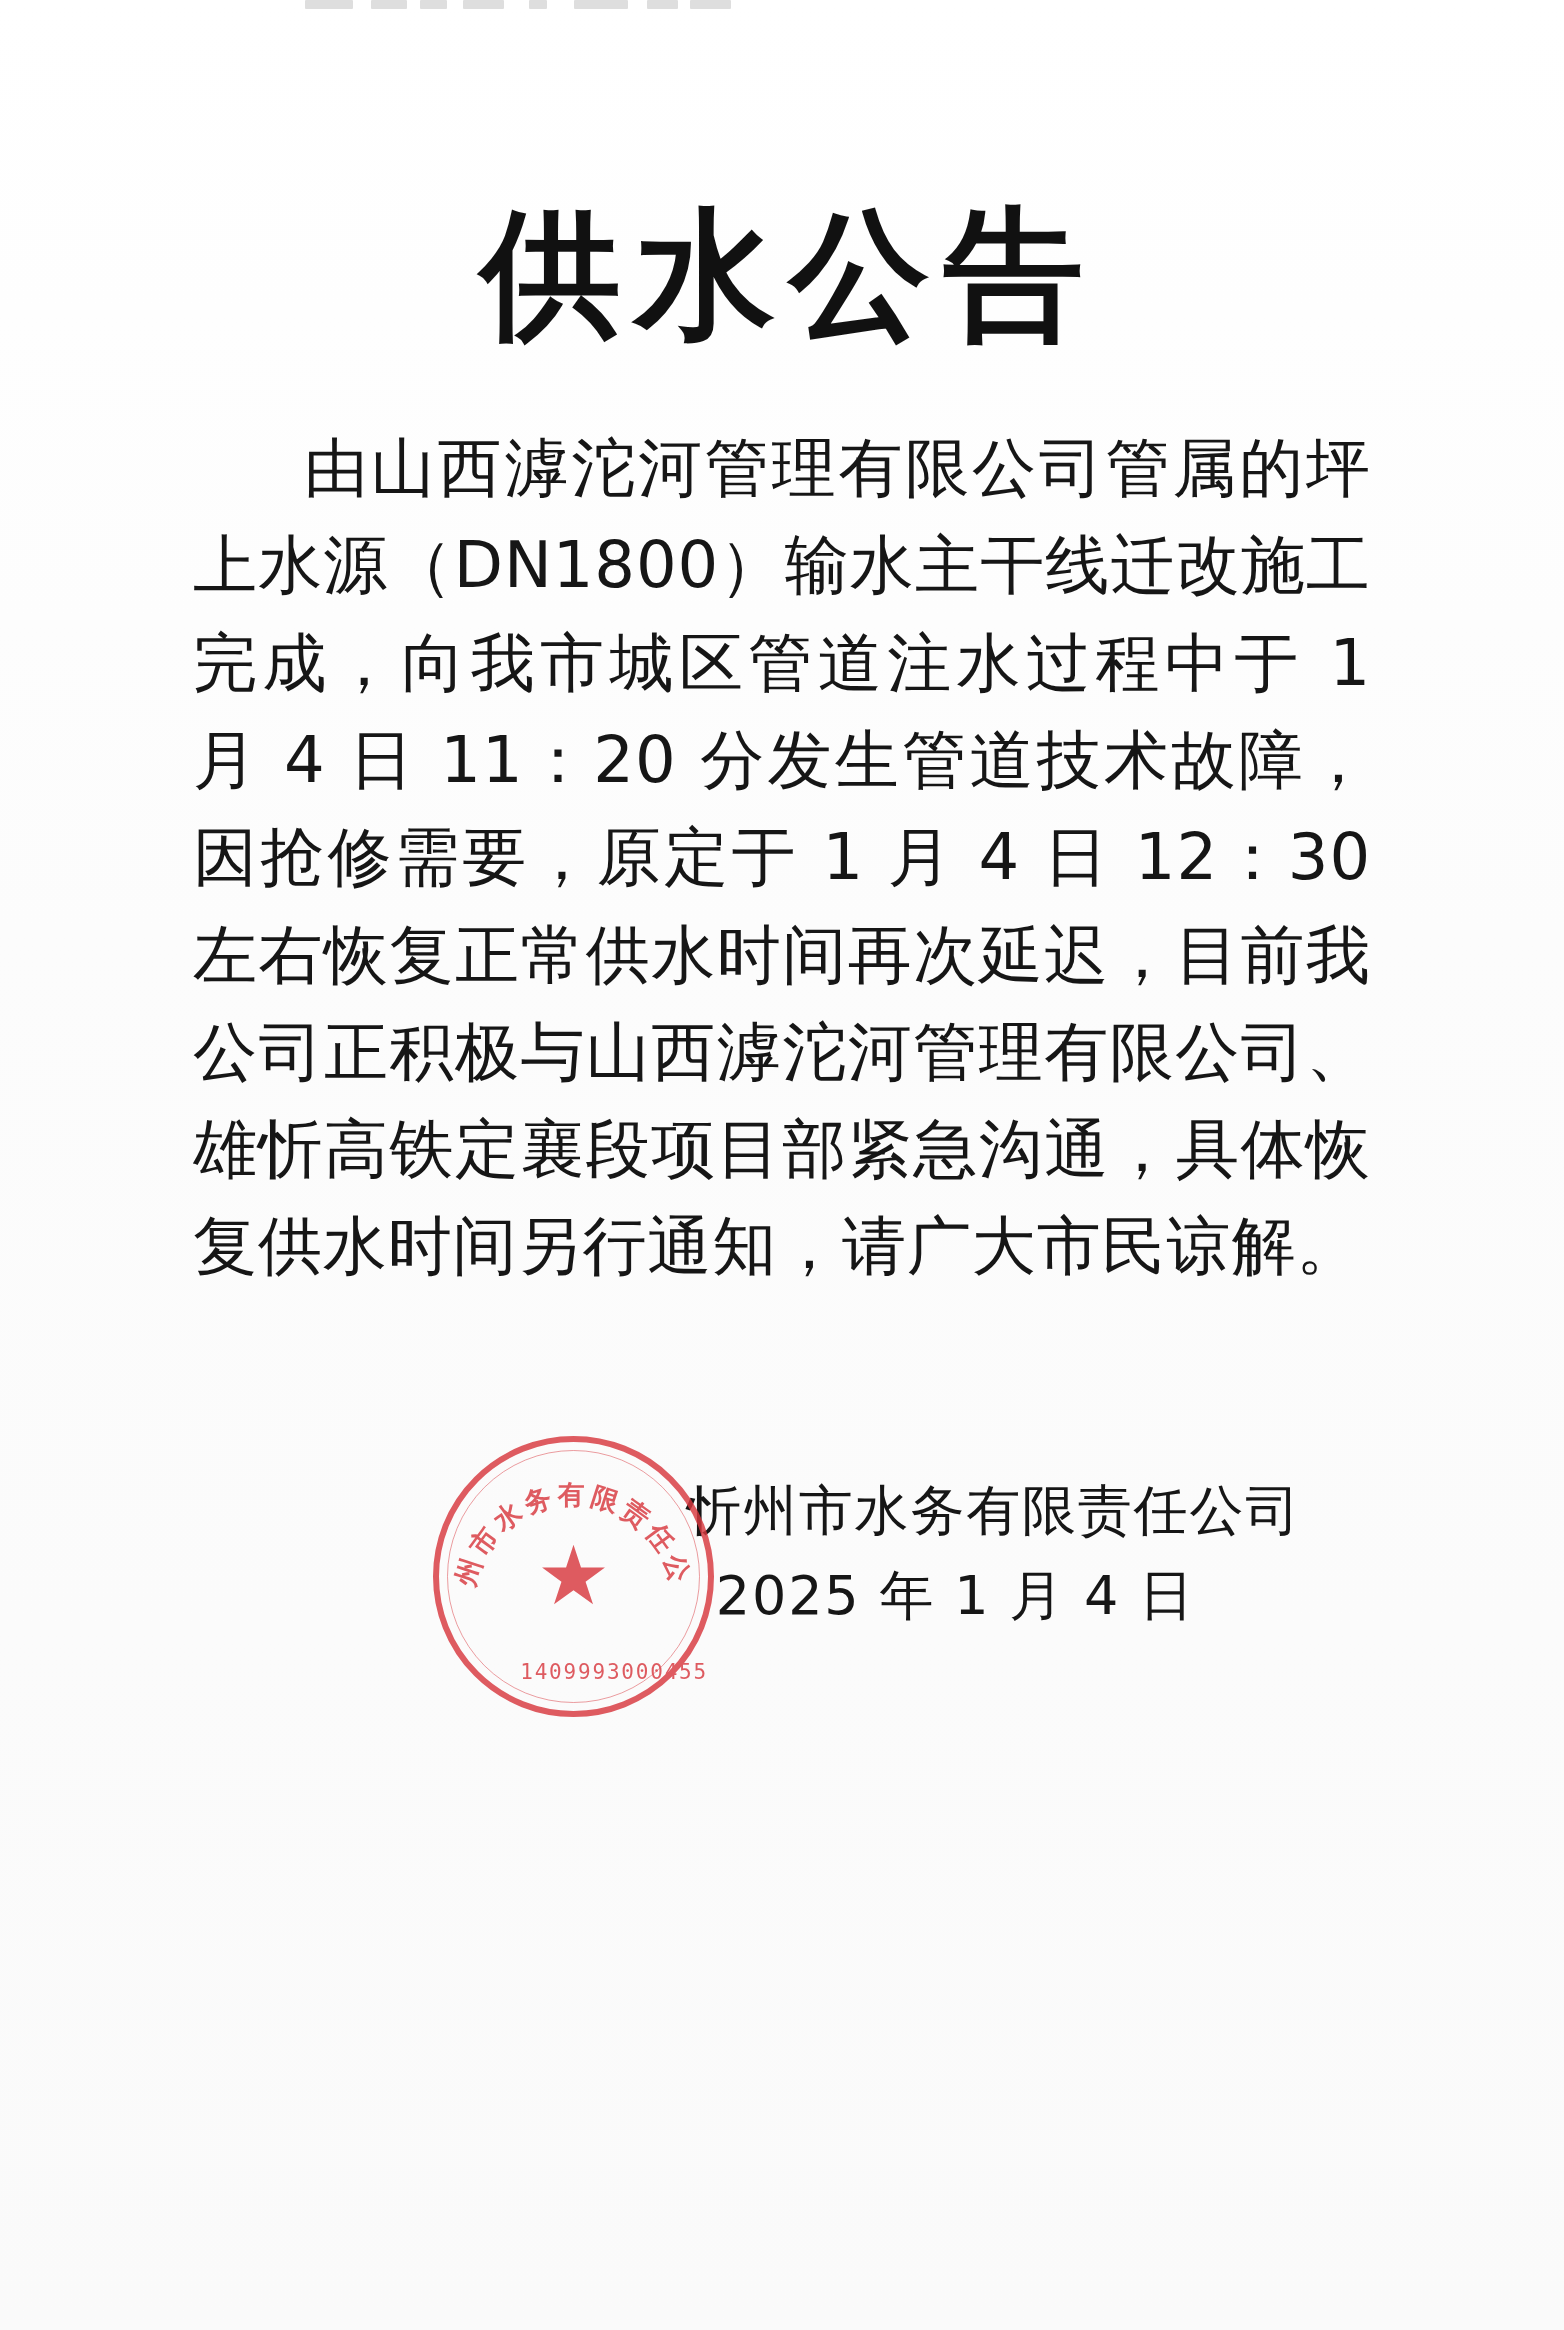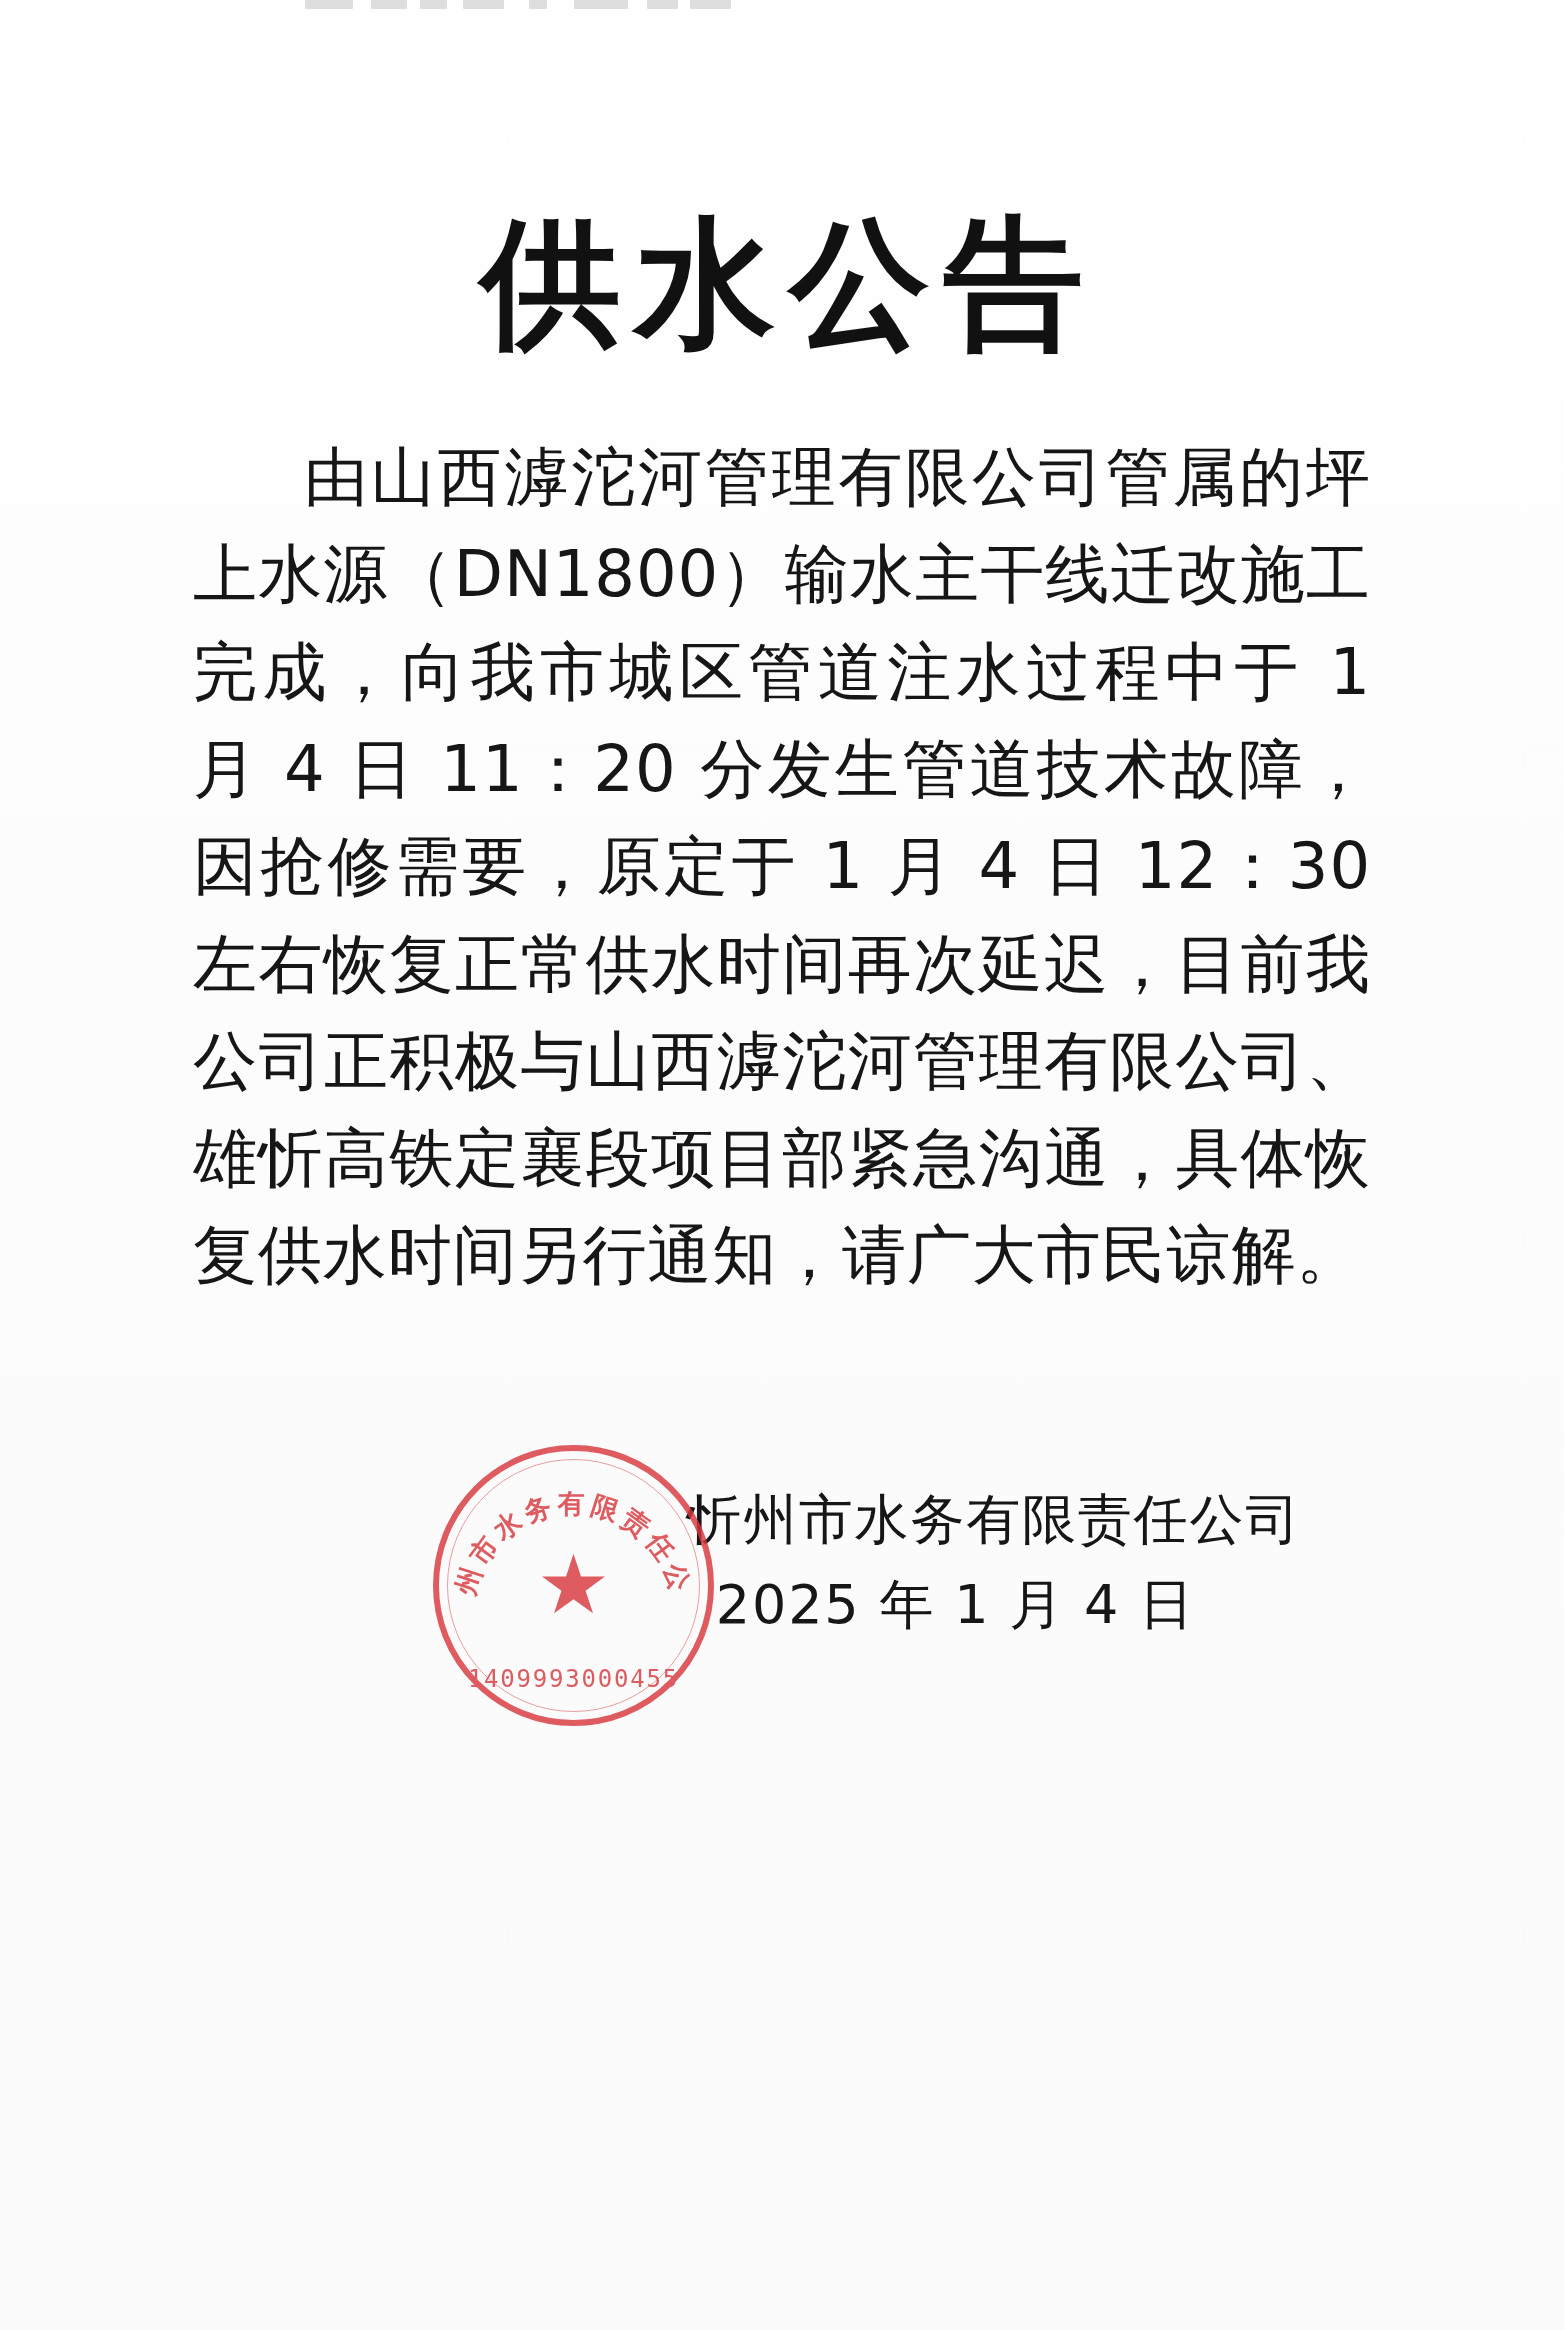--- a/index.html
+++ b/index.html
@@ -45,21 +45,21 @@
   .m4 { left: 158px; width: 41px; }
   .m5 { left: 224px; width: 18px; }
   .m6 { left: 269px; width: 54px; }
   .m7 { left: 342px; width: 30.5px; }
   .m8 { left: 385px; width: 41px; }
 
   .content {
     position: absolute;
     left: 0;
     right: 0;
-    top: 13px;
+    top: 4px;
     padding: 0 193px;
     box-sizing: border-box;
   }
 
   .doc-title {
     margin: 0;
     padding-top: 195px;
     text-align: center;
     font-size: 140px;
     line-height: 1.08;
@@ -150,23 +150,22 @@
     font-size: 30px;
     font-family: "DejaVu Sans", "Liberation Sans", sans-serif;
     letter-spacing: 5px;
     font-weight: 700;
   }
   .seal .seal-code {
     position: absolute;
     left: 0;
     right: 0;
     bottom: 27px;
-    text-align: center;
     color: #d8383f;
-    font-size: 24px;
+    font-size: 21px;
     letter-spacing: 1.8px;
     font-family: "DejaVu Sans Mono", monospace;
   }
 </style>
 </head>
 <body>
 
 <div class="page">
 
   <div class="scan-top-marks">

